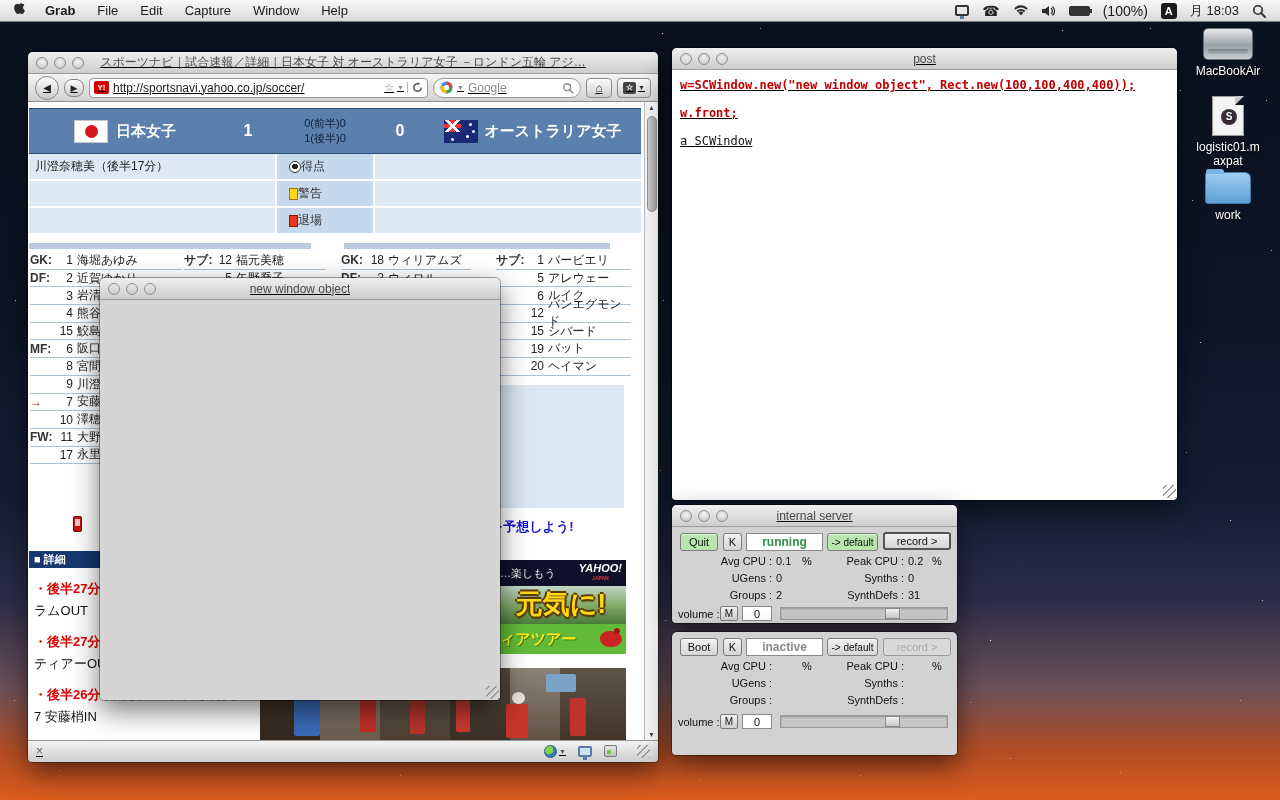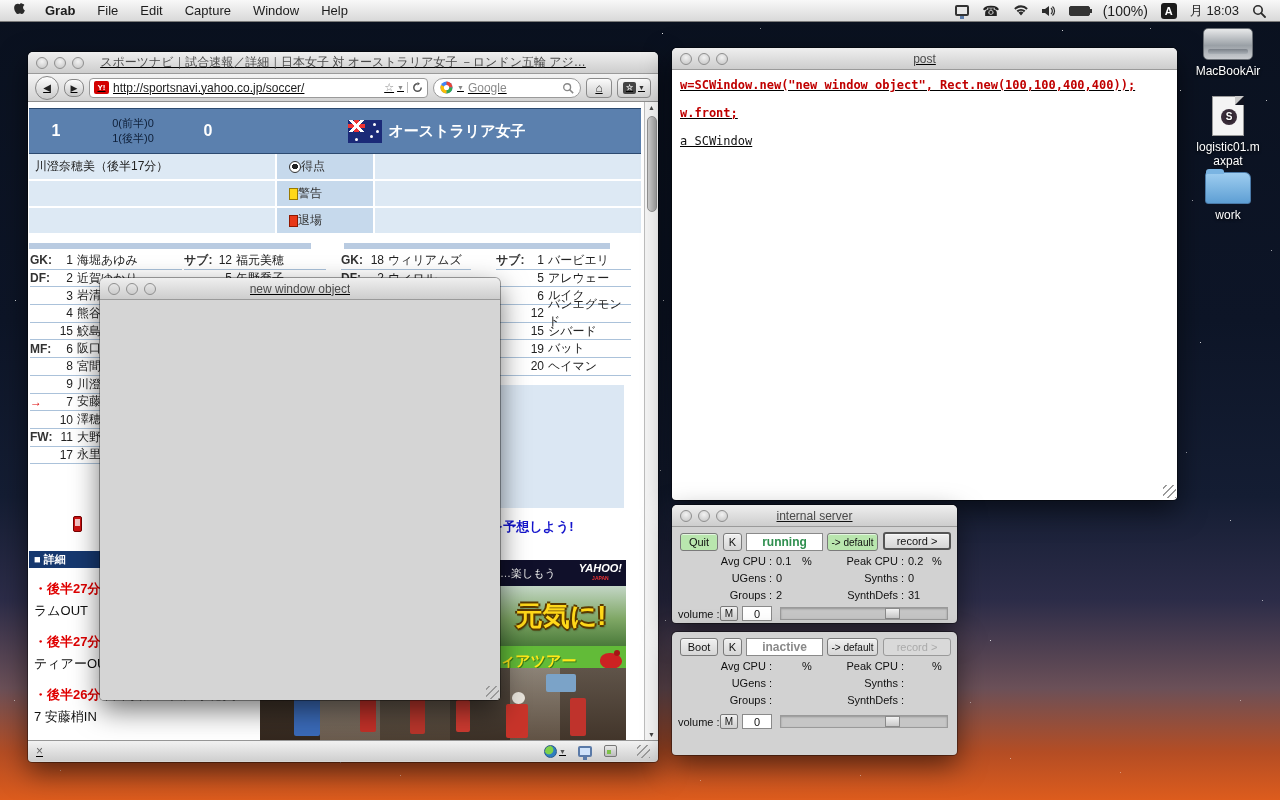--- a/index.html
+++ b/index.html
@@ -124,22 +124,22 @@
     font-size:11px; font-weight:bold; line-height:17px; padding-left:5px; }
   .ev-time { font-size:13px; font-weight:bold; color:#e00000; }
   .ev-body { font-size:13px; color:#111; }
 
   
   .ad { left:468px; top:458px; width:130px; }
   .ad-top { height:26px; background:#10102a; display:flex; align-items:center; justify-content:space-between; padding:0 4px; }
   .ad-top .t { color:#eee; font-size:11px; }
   .yho { color:#fff; font-size:11px; font-weight:bold; font-style:italic; line-height:10px; text-align:center; }
   .yho .jp { display:block; color:#e33; font-size:5px; font-style:normal; }
-  .ad-mid { height:60px; background:linear-gradient(#c3d6c6 0%,#7fa765 55%,#4a7a3a 100%);
-    display:flex; align-items:center; justify-content:center; }
+  .ad-mid { height:38px; background:linear-gradient(#c3d6c6 0%,#7fa765 55%,#4a7a3a 100%);
+    display:flex; justify-content:center; }
   .ad-mid .big { font-size:27px; font-weight:bold; color:#ffd819;
     text-shadow:-2px 0 #5a3a00, 2px 0 #5a3a00, 0 -2px #5a3a00, 0 2px #5a3a00, 1px 2px 2px rgba(0,0,0,.5); }
   .ad-band { height:30px; background:#62bb38; display:flex; align-items:center; padding:0 4px; justify-content:space-between; }
   .ad-band .txt { color:#ffe818; font-size:15px; font-weight:bold; text-shadow:1px 1px 0 #3a7a18; }
   .pig { width:22px; height:16px; background:#cc2222; border-radius:45% 55% 50% 50%; position:relative; }
   .pig:after { content:""; position:absolute; right:2px; top:-3px; width:6px; height:6px; background:#a51515; border-radius:50%; }
   .photo { left:232px; top:566px; width:366px; height:72px;
     background:linear-gradient(90deg,#5f5044 0 60px,#c4bab0 60px 120px,#8d8174 120px 190px,#6f6358 190px 250px,#b3a89c 250px 300px,#7a6c60 300px 366px),
                linear-gradient(#c7c6c2,#8a7d70); background-blend-mode:multiply; position:absolute; overflow:hidden; }
   .photo .p { position:absolute; border-radius:2px; }
@@ -329,20 +329,24 @@
       </span>
     <span class="toolbtn bm">
       <span class="bm-tab">☆</span>
       <span style="font-size:7px;font-weight:normal;">▼</span>
     </span>
   </div>
 
   <div class="b-content">
 
     <div class="sb-head abs">
+      <span class="c c-t1">
+        <span class="flag-jp"></span>
+        <span>日本女子</span>
+      </span>
       <span class="c c-s1">1</span>
       <span class="c c-mid">
         <span>0(前半)0</span>
         <span>1(後半)0</span>
       </span>
       <span class="c c-s2">0</span>
       <span class="c c-t2">
         <span class="flag-au">
             <span class="uj"></span>
             <span class="st1"></span>

